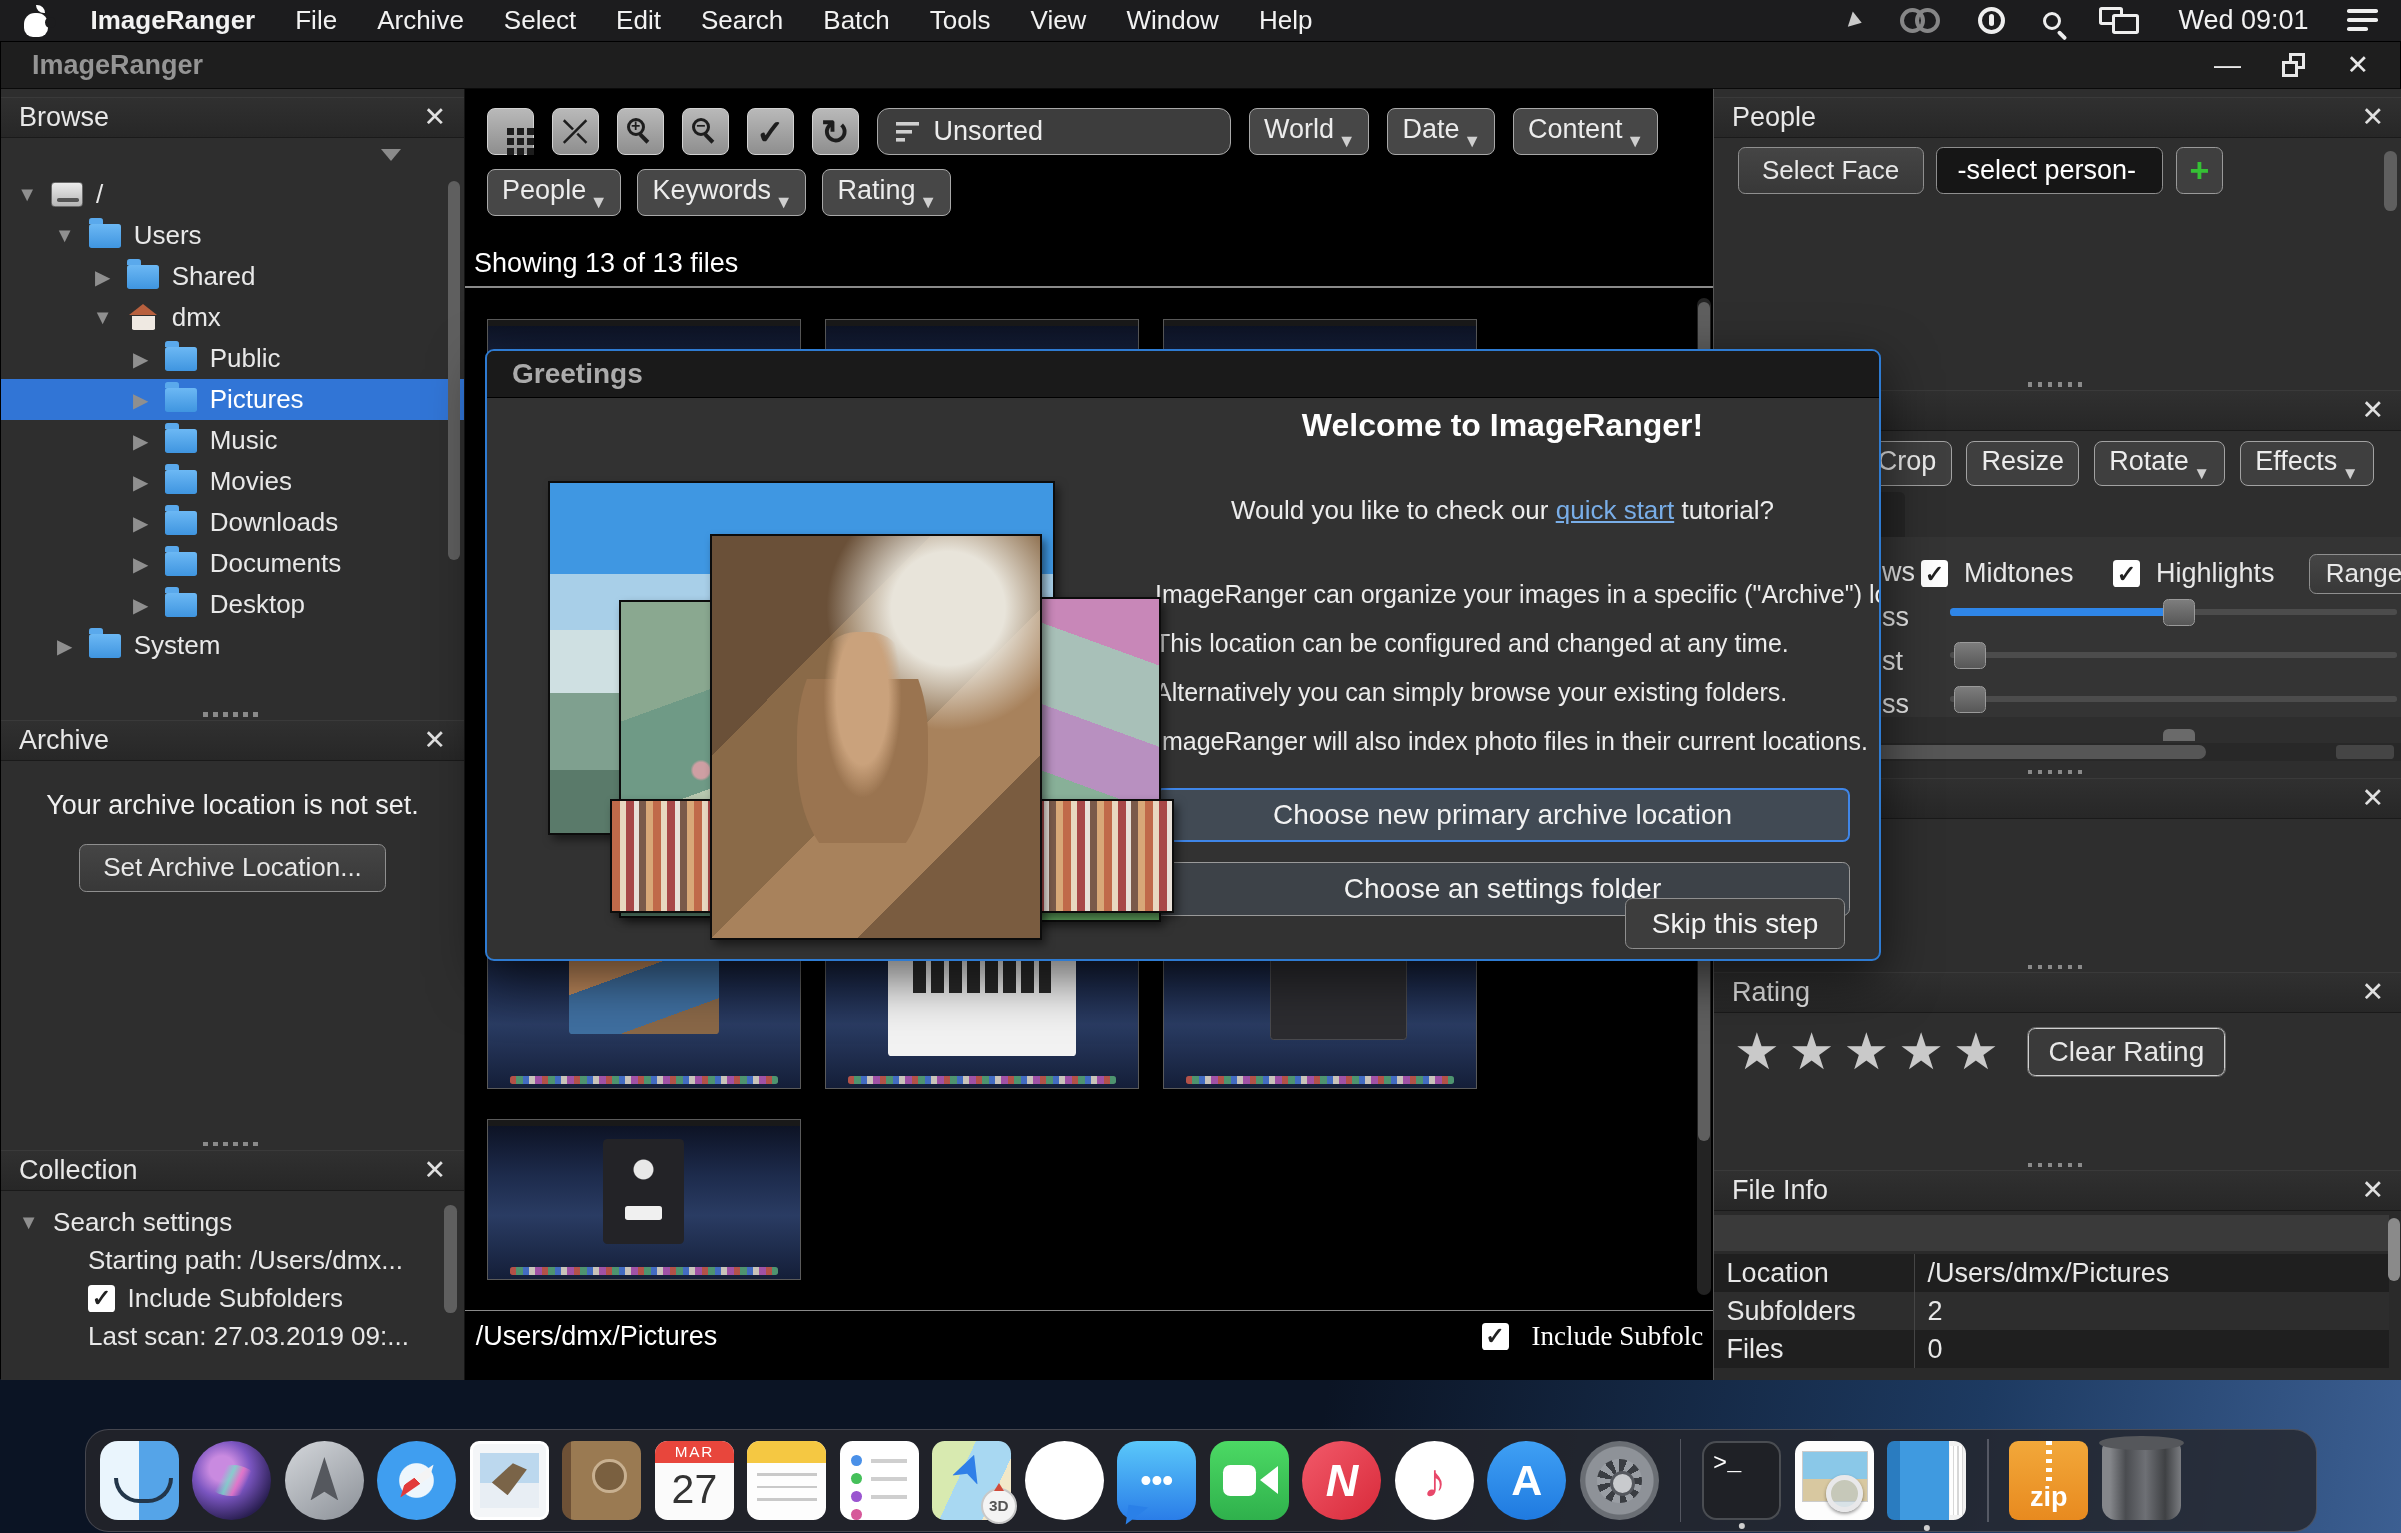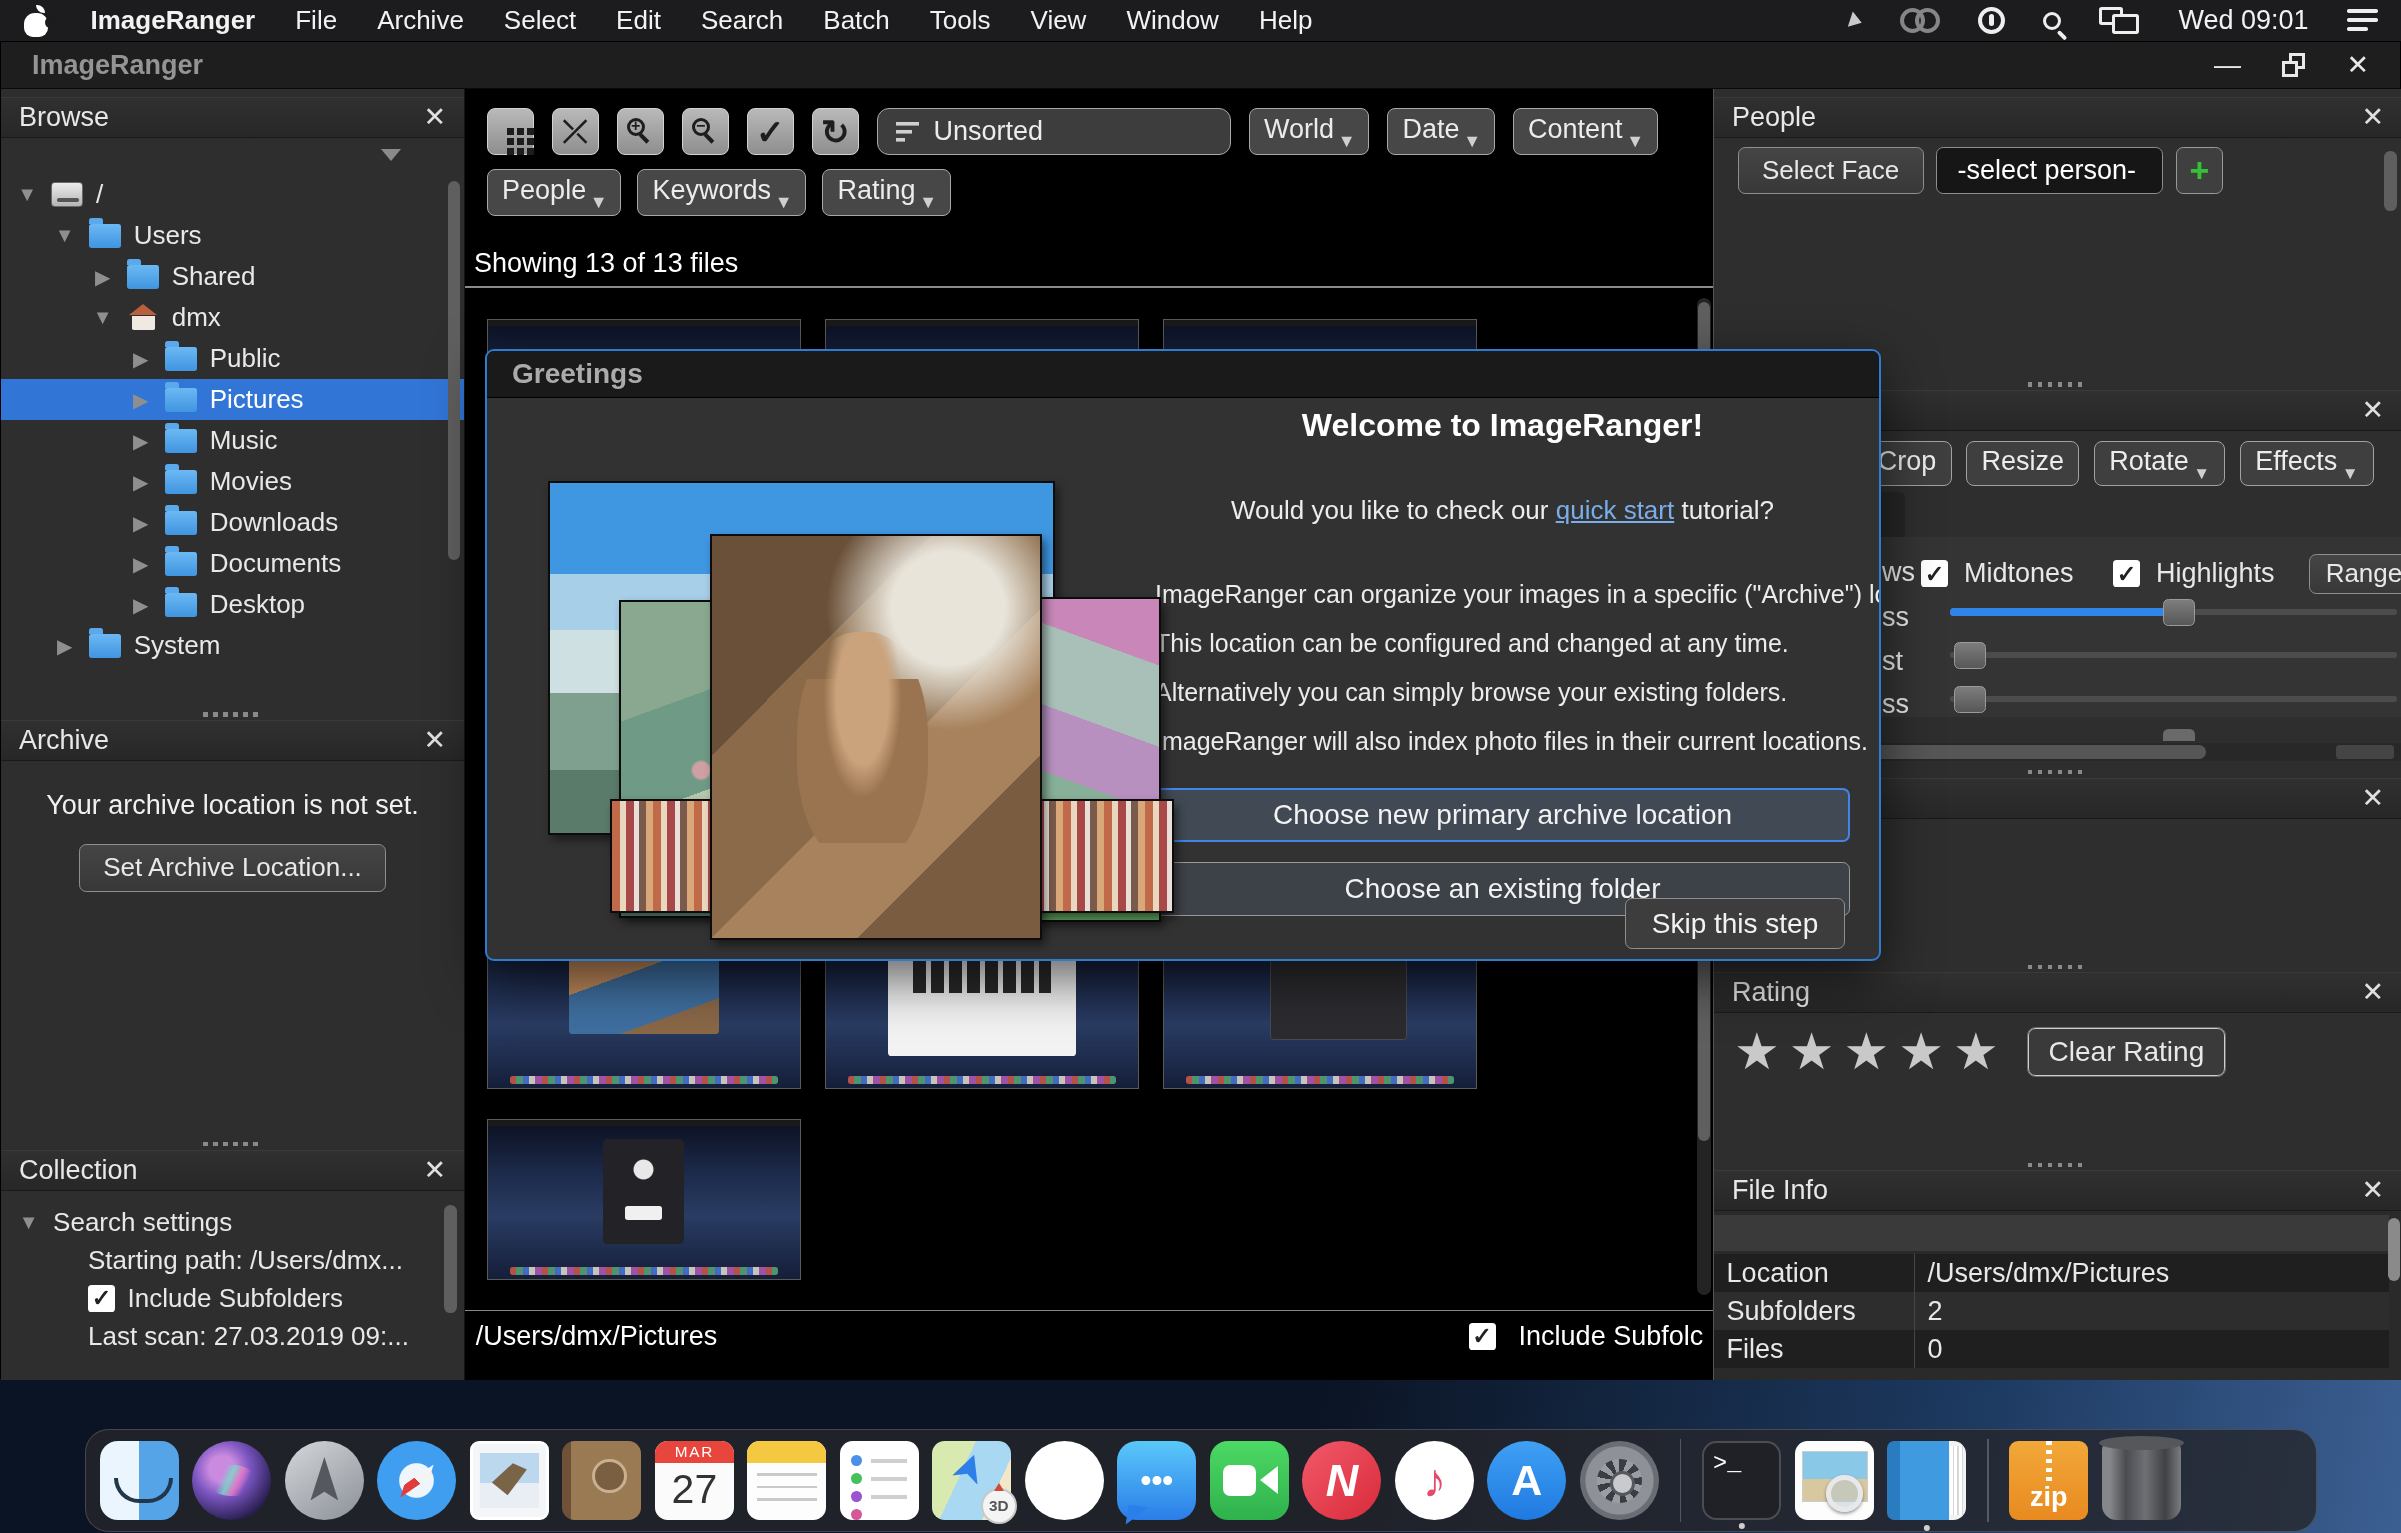--- a/index.html
+++ b/index.html
@@ -105,21 +105,21 @@
   .msep { position:absolute; left:0; top:197px; width:1249px; height:1.8px; background:#8a8a8a;}
   .thumbwrap { position:absolute; left:0; top:200px; width:1249px; height:1019px; border-right:1.8px solid #6e6e6e;}
   .thumb { position:absolute; width:314px; height:161px; border:1.8px solid #5a5a5a; background:linear-gradient(180deg,#0b1020 0%,#1d2b4c 35%,#2a3c63 60%,#141e38 100%); overflow:hidden;}
   .thumb::before{ content:""; position:absolute; left:0; top:0; width:100%; height:6.3px; background:#191919;}
   .thumb::after{ content:""; position:absolute; left:7%; bottom:3.6px; width:86%; height:8px; border-radius:2.7px; opacity:.85;
      background:repeating-linear-gradient(90deg,#cf5a4a 0 6.3px,#58a878 6.3px 12.6px,#4a78d8 12.6px 19px,#e8e0d0 19px 25px,#b85ab8 25px 32px);}
   .t-in { position:absolute;}
   .mscroll { position:absolute; right:1.8px; top:9px; width:14.4px; height:997px; background:#232323; border-radius:7.2px;}
   .mscroll i{ position:absolute; left:0.9px; top:3.6px; width:12.6px; height:839px; background:#5f5f5f; border-radius:6.3px;}
   .statusbar { position:absolute; left:0; top:1221px; width:1249px; height:51px; background:#000; border-top:1.8px solid #8a8a8a; display:flex; align-items:center; padding:0 10.8px; font-size:27px; color:#fff; overflow:hidden;}
-  .statusbar .inc { margin-left:auto; display:flex; align-items:center; gap:23px; white-space:nowrap;}
+  .statusbar .inc { margin-left:auto; display:flex; align-items:center; gap:23px; white-space:nowrap;font-family:Liberation Serif, serif;}
 
   
   .rightcol { position:absolute; left:1712px; top:0; width:689px; height:1291px; background:#2e2e2e; display:flex; flex-direction:column; border-left:1.8px solid #555; padding-top:8px;}
   .people-body { flex:0 0 241px; position:relative; padding:9px 0 0 23.5px;}
   .people-row { display:flex; align-items:center; gap:12.6px;}
   .sel-person { background:#161616; border:1.8px solid #8f8f8f; border-radius:7.2px; color:#fff; font-size:27px; height:47px; display:flex; align-items:center; padding:0 20px; width:227px;}
   .plus-btn { width:47px; height:47px; background:#3f3f3f; border:1.8px solid #9a9a9a; border-radius:7.2px; color:#35c135; font-size:34px; font-weight:bold; display:flex; align-items:center; justify-content:center;}
   .adjust-body { flex:0 0 336px; position:relative; overflow:hidden;}
   .abtns { position:absolute; left:0; top:10px; display:flex; gap:14.4px;}
   .abtn { height:45px; background:#3f3f3f; border:1.8px solid #a2a2a2; border-radius:8px; color:#ececec; font-size:27px; display:flex; align-items:flex-start; padding:4.5px 14.4px 0 14.4px; gap:4.5px;}
@@ -616,21 +616,21 @@
     <div class="ph ph-portrait"></div>
   </div>
   <div class="dlg-right">
     <div class="dlg-head">Welcome to ImageRanger!</div>
     <div class="dlg-q"><span>Would you like to check our </span><a>quick start</a><span> tutorial?</span></div>
     <div class="dlg-p">ImageRanger can organize your images in a specific ("Archive") location.</div>
     <div class="dlg-p">This location can be configured and changed at any time.</div>
     <div class="dlg-p">Alternatively you can simply browse your existing folders.</div>
     <div class="dlg-p">ImageRanger will also index photo files in their current locations.</div>
     <div class="dlg-btn primary">Choose new primary archive location</div>
-    <div class="dlg-btn">Choose an existing folder</div>
+    <div class="dlg-btn">Choose an settings folder</div>
   </div>
   <div class="skip-btn">Skip this step</div>
 </div>
 
 <div class="dock">
   <div class="dicon d-finder"></div>
   <div class="dicon d-siri"></div>
   <div class="dicon d-launchpad"></div>
   <div class="dicon d-safari"></div>
   <div class="dicon d-mail"></div>

